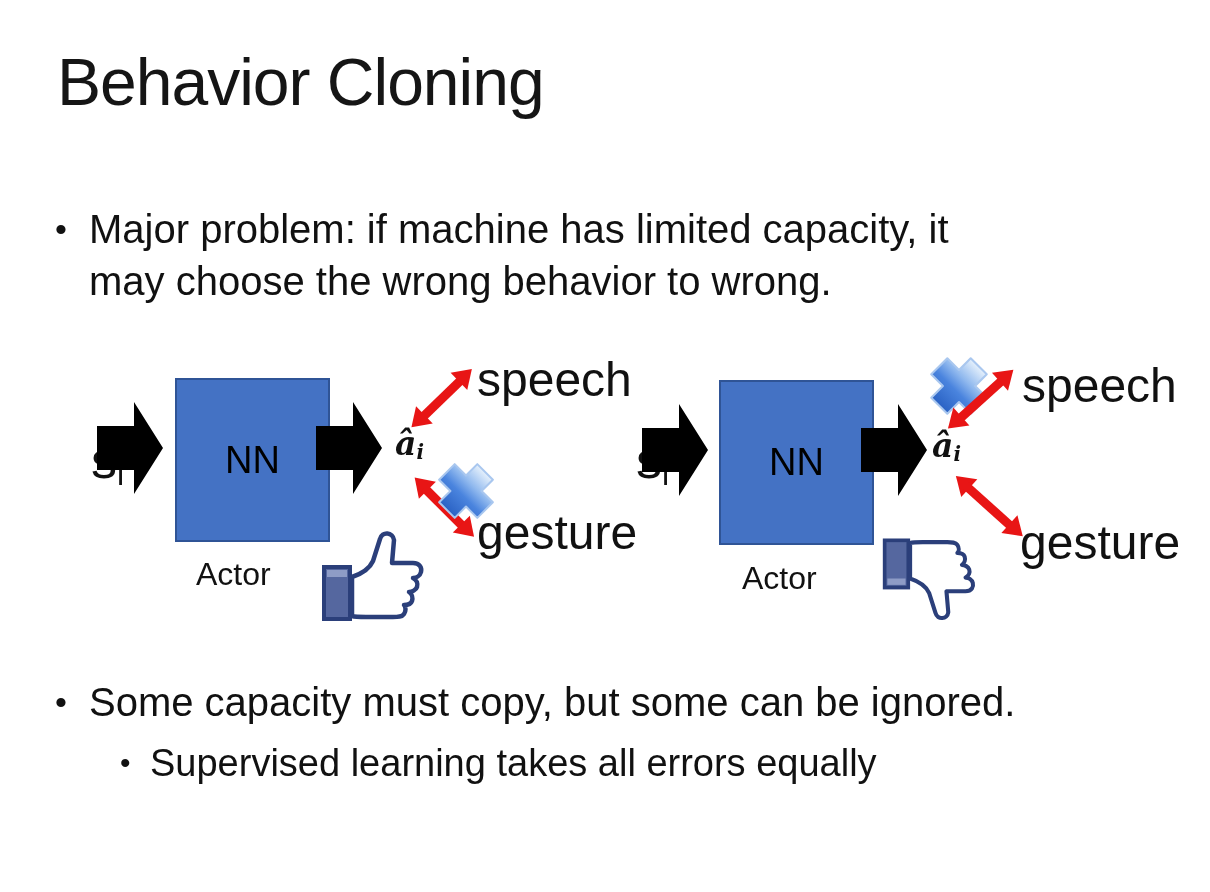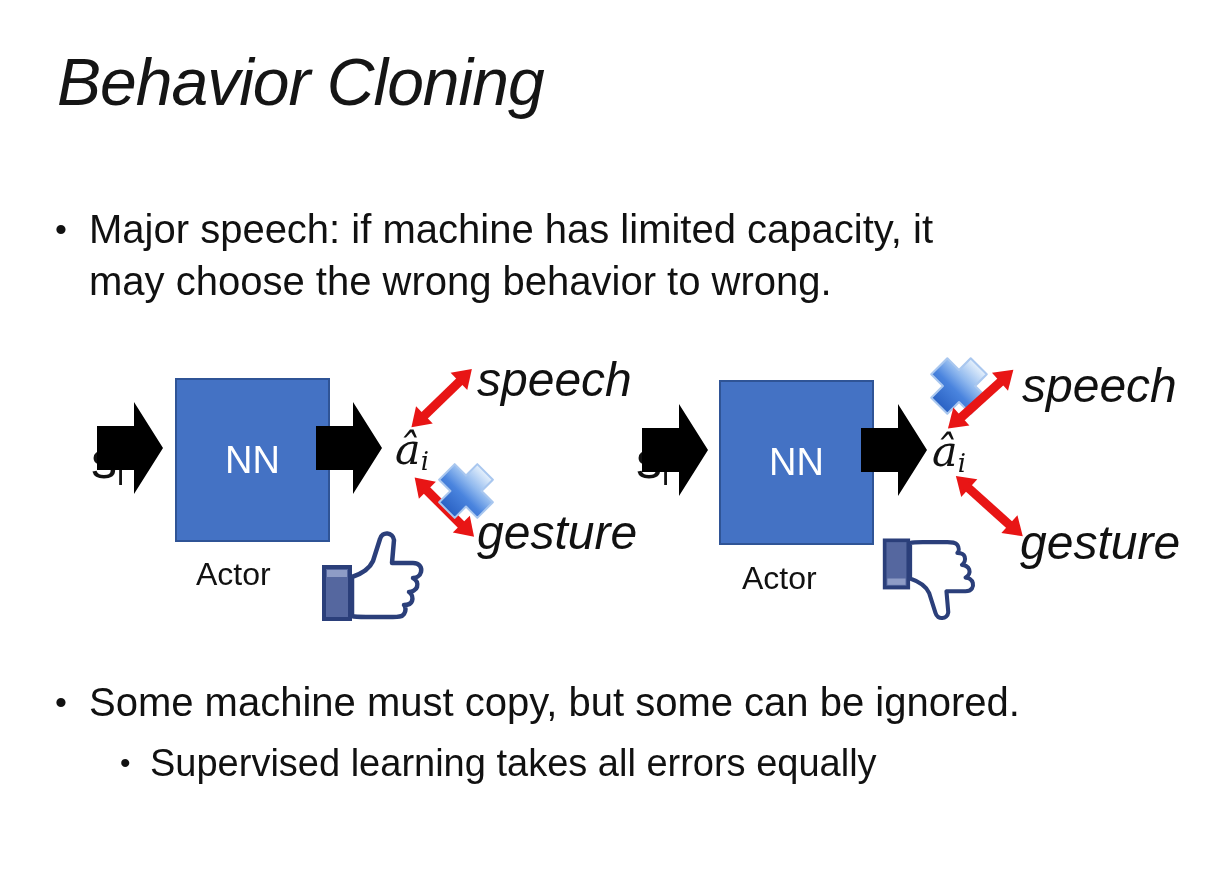--- a/index.html
+++ b/index.html
@@ -7,45 +7,45 @@
     --arrow-red:#E81515; --thumb-outline:#2B3F7A; --thumb-cuff:#55679F;
     --text:#111111; --bg:#FFFFFF;
   }
   html,body{margin:0;padding:0;background:#888;}
   .slide{
     position:relative; width:1210px; height:892px; background:var(--bg);
     overflow:hidden; font-family:"Liberation Sans", sans-serif; color:var(--text);
     margin:0 auto;
   }
   .abs{position:absolute;}
-  .nowrap{white-space:nowrap;font-style:italic;}
+  .nowrap{white-space:nowrap;}
 
   .title{
     left:57px; top:44px; font-size:66px; letter-spacing:-1px;
     font-weight:400; color:#151515;
   }
 
   .bullet-block{font-size:40px; line-height:52px;}
   .bullet-row{display:flex; align-items:flex-start;}
   .bchar{width:34px; flex:0 0 34px; font-size:34px; line-height:52px;}
   .btext{white-space:nowrap;}
   .sub-bullet{font-size:38px; line-height:50px;}
   .sub-bullet .bchar{width:30px; flex:0 0 30px; font-size:30px; line-height:50px;}
 
   .io-label{font-size:52px;margin-left:46px;}
   .sub-i{font-size:0.62em; position:relative; bottom:-0.22em;}
 
   .nn-box{
     width:155px; height:164px; background:var(--nn-fill);
     border:2px solid var(--nn-border); box-sizing:border-box;
     display:flex; align-items:center; justify-content:center;
-    color:#ffffff; font-size:38px;
+    color:#000000; font-size:38px;
   }
 
-  .hat-var{font-family:"DejaVu Serif", serif; font-style:italic; font-size:43px;}
+  .hat-var{font-family:"DejaVu Serif", serif; font-style:italic; font-size:33px;font-weight:bold;}
   .hat-var .sub-i{font-size:0.60em;}
 
   .dlabel{font-size:48px;}
   .actor-label{font-size:32px;}
 
   
   .rar{height:25px;}
   .rar .sh{position:absolute; left:14px; right:14px; top:8px; height:9px; background:var(--arrow-red);}
   .rar::before,.rar::after{content:""; position:absolute; top:0;
     border-top:12.5px solid transparent; border-bottom:12.5px solid transparent;}
@@ -62,21 +62,21 @@
 <body>
 
 <div class="slide">
 
   <div class="abs title nowrap">Behavior Cloning</div>
 
   <div class="abs bullet-block" style="left:55px; top:203px;">
     <div class="bullet-row">
       <span class="bchar">•</span>
       <span class="btext">
-        <span>Major speech: if machine has limited capacity, it</span><br>
+        <span>Major problem: if machine has limited capacity, it</span><br>
         <span>may choose the wrong behavior to wrong.</span>
       </span>
     </div>
   </div>
 
   <div class="abs io-label" style="left:45px; top:430px;"><span>s</span><span class="sub-i">i</span></div>
 
   <svg class="abs blk" style="left:97px; top:400px;" width="68" height="96" viewBox="0 0 68 96">
     <polygon points="0,26 37,26 37,2 66,48 37,94 37,70 0,70"></polygon>
   </svg>
@@ -169,21 +169,21 @@
     <g transform="translate(0,100) scale(1,-1)">
       <rect class="thumb-cuff" x="4" y="40" width="26" height="52"></rect>
       <rect class="thumb-cuff-light" x="7" y="43" width="20" height="7"></rect>
       <path class="thumb-hand" d="M32,89 L32,50 C41,47 49,43 53,34 L60,12 C62,4 73,5 74,13 L72,36 L93,36 C100,36 102,41 101,45 C100,49 96,51 93,51 C97,53 98,57 97,60 C96,63 92,65 89,65 C92,67 93,71 92,74 C91,77 87,78 84,78 C86,80 86,84 84,87 C82,90 78,90 73,90 L46,90 C40,90 35,90 32,89 Z"></path>
     </g>
   </svg>
 
   <div class="abs bullet-block" style="left:55px; top:676px;">
     <div class="bullet-row">
       <span class="bchar">•</span>
-      <span class="btext">Some machine must copy, but some can be ignored.</span>
+      <span class="btext">Some capacity must copy, but some can be ignored.</span>
     </div>
   </div>
 
   <div class="abs bullet-block sub-bullet" style="left:120px; top:738px;">
     <div class="bullet-row">
       <span class="bchar">•</span>
       <span class="btext">Supervised learning takes all errors equally</span>
     </div>
   </div>
 

